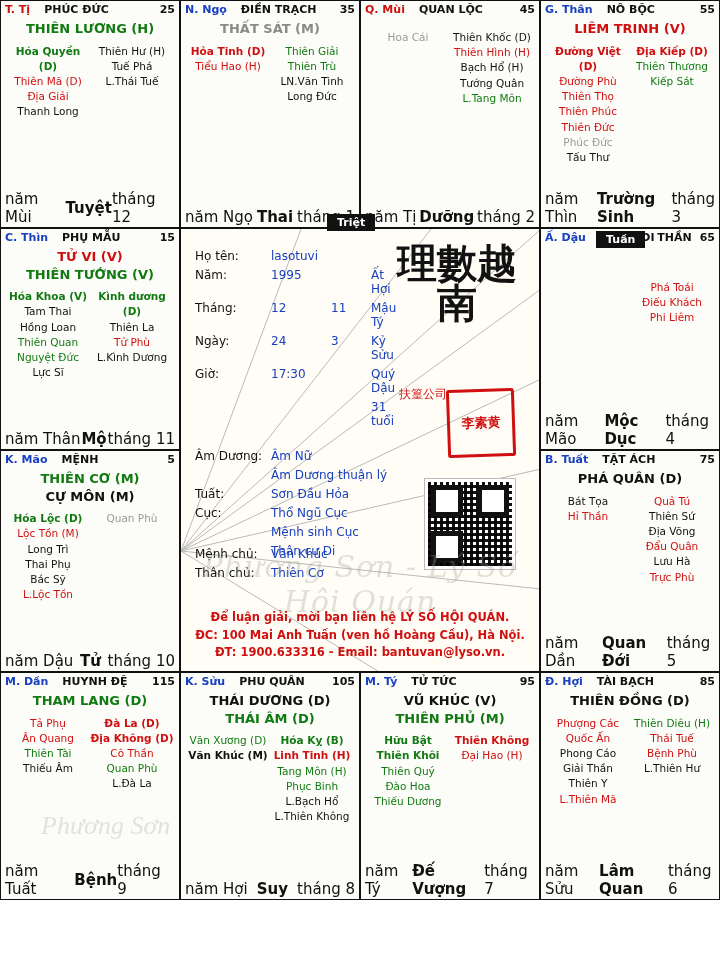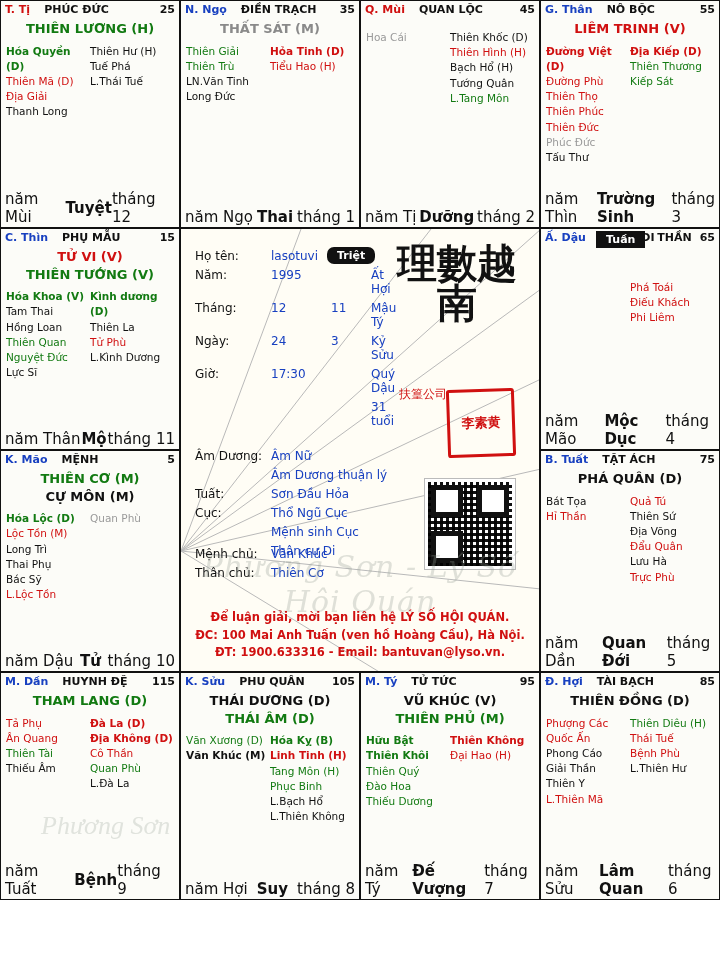--- a/index.html
+++ b/index.html
@@ -49,41 +49,41 @@
   .mainstars{text-align:center;margin-top:4px;line-height:1.35;}
   .mainstars div{font-weight:bold;font-size:13px;}
   .ms-green{color:#127a12;}
   .ms-red{color:#d01010;}
   .ms-gray{color:#8a8a8a;}
   .ms-black{color:#111;}
   
   .minors{
     display:flex;gap:0;padding:6px 5px 0 5px;font-size:10.5px;line-height:1.45;
   }
-  .minors .col{flex:1;min-width:0;}
+  .minors .col{flex:1;min-width:0;text-align:center;}
   .g{color:#127a12;}
   .r{color:#d01010;}
   .k{color:#111;}
   .gy{color:#9a9a9a;}
   .bold{font-weight:bold;}
   
   .foot{
     position:absolute;left:0;right:0;bottom:1px;
     display:flex;justify-content:space-between;align-items:center;
     padding:0 4px;font-size:15px;color:#111;
   }
   .foot .mid{font-weight:bold;}
   
   .banner{
     position:absolute;
     background:#111;color:#fff;font-weight:bold;font-size:11px;
     padding:2px 10px;
     z-index:5;
   }
-  #triet-banner{left:327px;top:247px;border-radius:7px;}
+  #triet-banner{left:327px;top:214px;}
   #tuan-banner{left:596px;top:231px;}
   .radial{
     position:absolute;inset:0;pointer-events:none;
   }
   .info{
     position:absolute;left:14px;top:20px;width:210px;font-size:12px;color:#1840c0;
   }
   .info .row{display:flex;margin-bottom:5px;}
   .info .lab{width:76px;color:#111;}
   .info .v1{width:60px;}
@@ -194,28 +194,28 @@
         <span class="chi">N. Ngọ</span>
         <span class="pal">ĐIỀN TRẠCH</span>
       </div>
       <span class="num">35</span>
     </div>
     <div class="mainstars">
       <div class="ms-gray">THẤT SÁT (M)</div>
     </div>
     <div class="minors">
       <div class="col">
+        <div class="r bold">Hỏa Tinh (D)</div>
+        <div class="r">Tiểu Hao (H)</div>
+      </div>
+      <div class="col">
         <div class="g">Thiên Giải</div>
         <div class="g">Thiên Trù</div>
         <div class="k">LN.Văn Tinh</div>
         <div class="k">Long Đức</div>
-      </div>
-      <div class="col">
-        <div class="r bold">Hỏa Tinh (D)</div>
-        <div class="r">Tiểu Hao (H)</div>
       </div>
     </div>
     <div class="foot">
       <span>năm Ngọ</span>
       <span class="mid">Thai</span>
       <span>tháng 1</span>
     </div>
   </div>
 
   <div class="cell">

